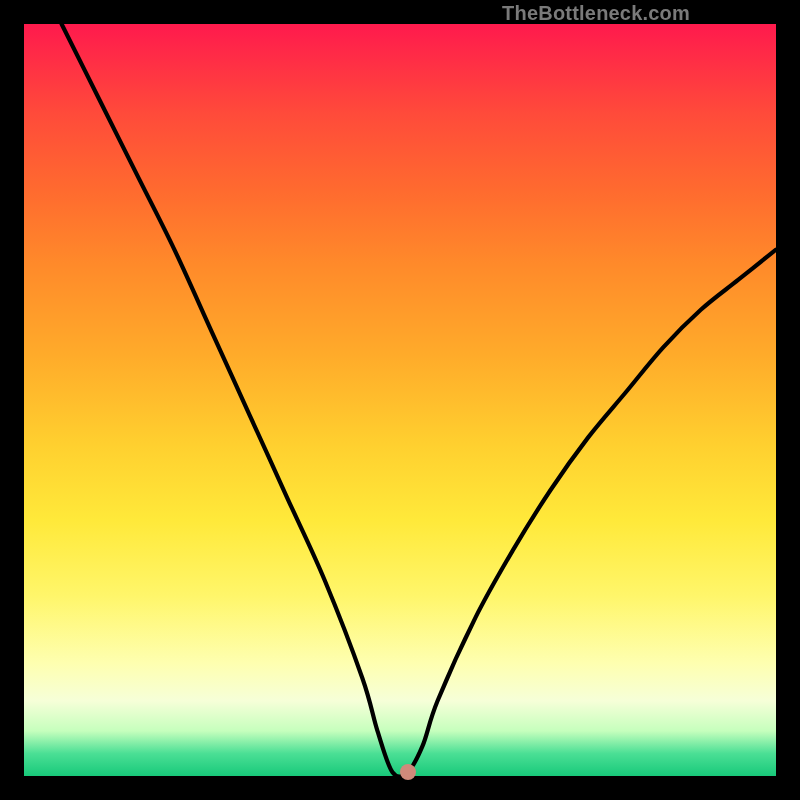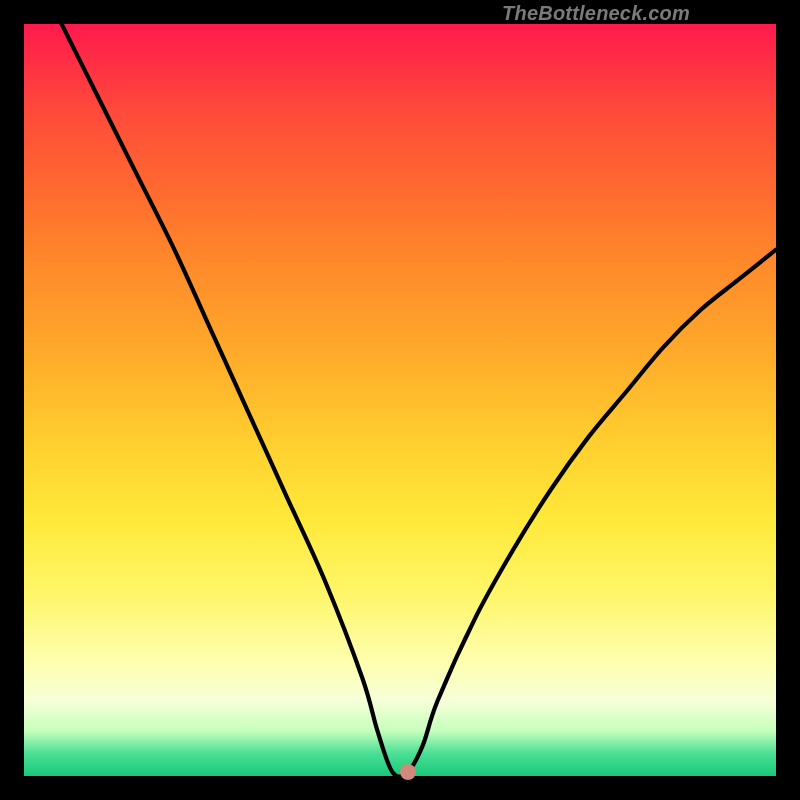--- a/index.html
+++ b/index.html
@@ -9,21 +9,20 @@
     height: 800px;
     background: #000;
     font-family: Arial, Helvetica, sans-serif;
     overflow: hidden;
   }
   .frame {
     position: relative;
     width: 700px;
     height: 800px;
     background: #000;
-    font-style: italic;
   }
   .watermark {
     position: absolute;
     top: 2px;
     right: 10px;
     color: #7a7a7a;
     font-size: 20px;
     font-weight: 600;
     letter-spacing: 0.2px;
     user-select: none;

